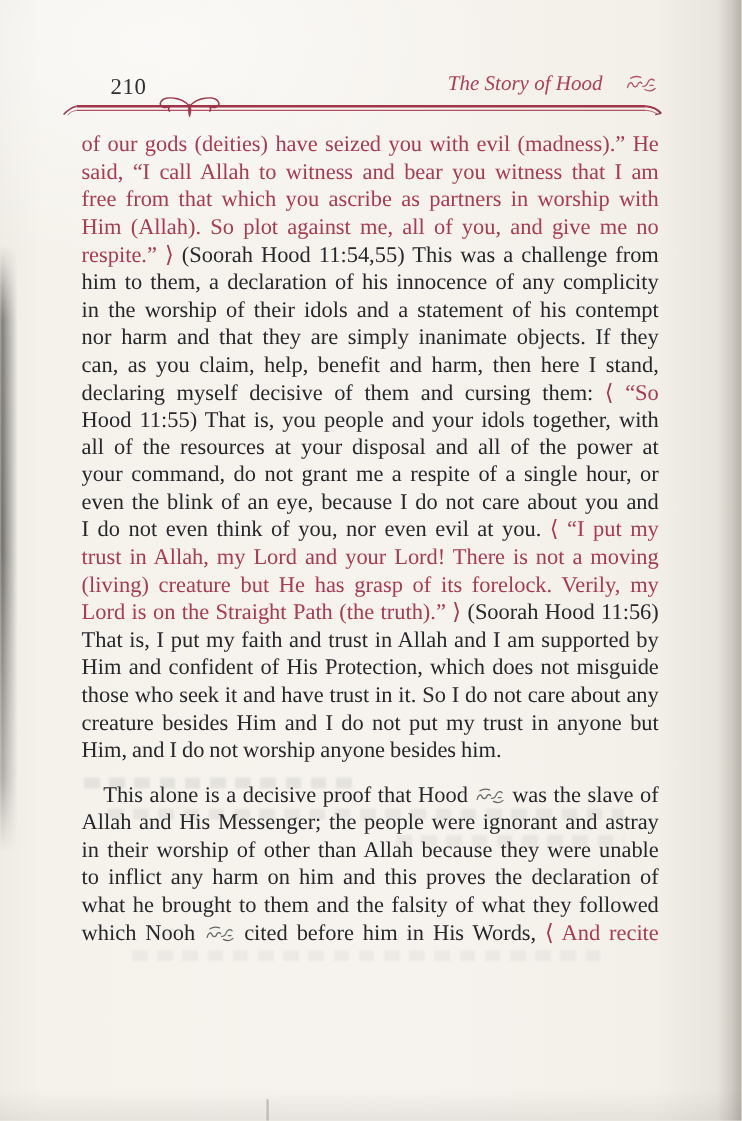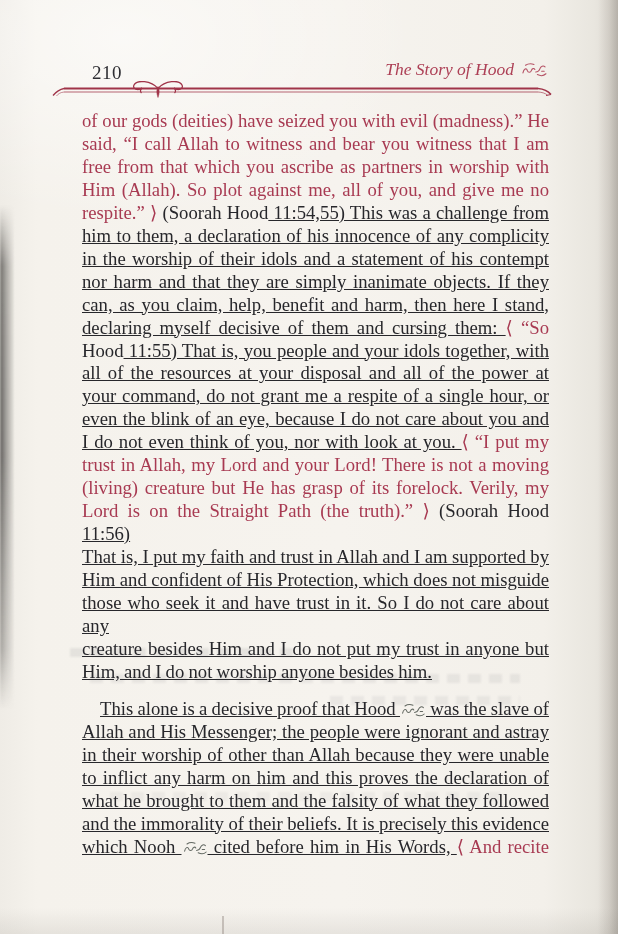--- a/index.html
+++ b/index.html
@@ -17,32 +17,32 @@
   .photo::after{content:"";position:absolute;left:0;right:0;bottom:0;height:26px;pointer-events:none;
       background:linear-gradient(to bottom, rgba(120,115,108,0) 0%, rgba(120,115,108,.12) 100%);}
   .edge-right{position:absolute;top:0;right:0;width:20px;height:100%;pointer-events:none;
       background:linear-gradient(to right, rgba(150,143,133,0) 0%, rgba(150,143,133,.22) 55%, rgba(120,114,106,.4) 100%);}
   .edge-left-shadow{position:absolute;left:0;top:205px;width:15px;height:505px;pointer-events:none;
       background:linear-gradient(180deg, rgba(75,73,70,0) 0%, rgba(75,73,70,.78) 12%, rgba(68,66,64,.85) 50%, rgba(75,73,70,.45) 88%, rgba(75,73,70,0) 100%);
       -webkit-mask:linear-gradient(90deg,#000 0%,rgba(0,0,0,.55) 40%,transparent 100%);
       mask:linear-gradient(90deg,#000 0%,rgba(0,0,0,.55) 40%,transparent 100%);
       filter:blur(1.2px);}
   .page-number{position:absolute;left:92px;top:62px;font-size:19px;color:#2e2e33;letter-spacing:.5px;}
-  .chapter-title{position:absolute;right:70px;top:59px;display:flex;align-items:center;gap:6px;}
+  .chapter-title{position:absolute;right:70px;top:59px;display:flex;align-items:center;gap:18px;}
   .chapter-title .t{font-style:italic;font-size:17.5px;color:var(--hdr-red);}
   .rule-svg{position:absolute;left:52px;top:81px;}
   .body-text{position:absolute;left:68px;top:110px;width:481px;font-size:18.7px;
       line-height:22.95px;word-spacing:-0.5px;color:var(--ink);}
   .para{margin:0;}
   .para + .para{margin-top:14px;}
-  .line{text-align:justify;text-align-last:justify;margin-left:14px;}
+  .line{text-align:justify;text-align-last:justify;}
   .line.last{text-align-last:auto;}
   .line.indent{text-indent:18px;}
   .seg-r{color:var(--red);}
-  .seg-b{color:var(--ink);text-decoration:underline;}
+  .seg-b{color:var(--ink);}
   .seg-i{color:var(--ink);}
   .hono{display:inline-block;vertical-align:-3px;}
   .hono path{fill:none;stroke:#4e554f;stroke-width:1.3;stroke-linecap:round;opacity:.88;}
   .hono-red path{stroke:#b24a5e;opacity:.95;}
   .ghost{position:absolute;height:9px;pointer-events:none;filter:blur(1.1px);
       background:repeating-linear-gradient(90deg, rgba(58,58,70,.16) 0 13px, rgba(58,58,70,0) 13px 21px);}
   .artifact-line{position:absolute;left:222px;top:916px;width:1.5px;height:18px;background:rgba(150,140,132,.45);}
 </style>
 </head>
 <body>
@@ -90,21 +90,21 @@
         <div class="line"><span class="seg-r">respite.” ⟩ </span><span class="seg-i">(Soorah Hood</span><span class="seg-b"> 11:54,55) This was a challenge from</span></div>
         <div class="line"><span class="seg-b">him to them, a declaration of his innocence of any complicity</span></div>
         <div class="line"><span class="seg-b">in the worship of their idols and a statement of his contempt</span></div>
         <div class="line"><span class="seg-b">nor harm and that they are simply inanimate objects. If they</span></div>
         <div class="line"><span class="seg-b">can, as you claim, help, benefit and harm, then here I stand,</span></div>
         <div class="line"><span class="seg-b">declaring myself decisive of them and cursing them: </span><span class="seg-r">⟨ “So</span></div>
         <div class="line"><span class="seg-i">Hood</span><span class="seg-b"> 11:55) That is, you people and your idols together, with</span></div>
         <div class="line"><span class="seg-b">all of the resources at your disposal and all of the power at</span></div>
         <div class="line"><span class="seg-b">your command, do not grant me a respite of a single hour, or</span></div>
         <div class="line"><span class="seg-b">even the blink of an eye, because I do not care about you and</span></div>
-        <div class="line"><span class="seg-b">I do not even think of you, nor with look at you. </span><span class="seg-r">⟨ “I put my</span></div>
+        <div class="line"><span class="seg-b">I do not even think of you, nor even evil at you. </span><span class="seg-r">⟨ “I put my</span></div>
         <div class="line"><span class="seg-r">trust in Allah, my Lord and your Lord! There is not a moving</span></div>
         <div class="line"><span class="seg-r">(living) creature but He has grasp of its forelock. Verily, my</span></div>
         <div class="line"><span class="seg-r">Lord is on the Straight Path (the truth).” ⟩ </span><span class="seg-i">(Soorah Hood</span><span class="seg-b"> 11:56)</span></div>
         <div class="line"><span class="seg-b">That is, I put my faith and trust in Allah and I am supported by</span></div>
         <div class="line"><span class="seg-b">Him and confident of His Protection, which does not misguide</span></div>
         <div class="line"><span class="seg-b">those who seek it and have trust in it. So I do not care about any</span></div>
         <div class="line"><span class="seg-b">creature besides Him and I do not put my trust in anyone but</span></div>
         <div class="line last"><span class="seg-b">Him, and I do not worship anyone besides him.</span></div>
       </div>
       <div class="para">
@@ -112,21 +112,20 @@
     <path d="M3 14 C4 9 7 8 8 11 C9 14 12 14 13 11 C13.5 9 16 8 17 10"></path>
     <path d="M18 13 C20 13 22 12 23 9 C24 6 27 5 29 7"></path>
     <path d="M6 5 C9 3 13 3 16 4"></path>
     <path d="M20 16 C24 18 28 17 30 15"></path>
     <path d="M25 12 l3 0"></path>
   </svg><span class="seg-b"> was the slave of</span></div>
         <div class="line"><span class="seg-b">Allah and His Messenger; the people were ignorant and astray</span></div>
         <div class="line"><span class="seg-b">in their worship of other than Allah because they were unable</span></div>
         <div class="line"><span class="seg-b">to inflict any harm on him and this proves the declaration of</span></div>
         <div class="line"><span class="seg-b">what he brought to them and the falsity of what they followed</span></div>
-        <div class="line"><span class="seg-b">and the immorality of their beliefs. It is precisely this evidence</span></div>
         <div class="line"><span class="seg-b">which Nooh </span><svg class="hono" width="26" height="16" viewBox="0 0 32 20">
     <path d="M3 14 C4 9 7 8 8 11 C9 14 12 14 13 11 C13.5 9 16 8 17 10"></path>
     <path d="M18 13 C20 13 22 12 23 9 C24 6 27 5 29 7"></path>
     <path d="M6 5 C9 3 13 3 16 4"></path>
     <path d="M20 16 C24 18 28 17 30 15"></path>
     <path d="M25 12 l3 0"></path>
   </svg><span class="seg-b"> cited before him in His Words, </span><span class="seg-r">⟨ And recite</span></div>
       </div>
     </main>
 

